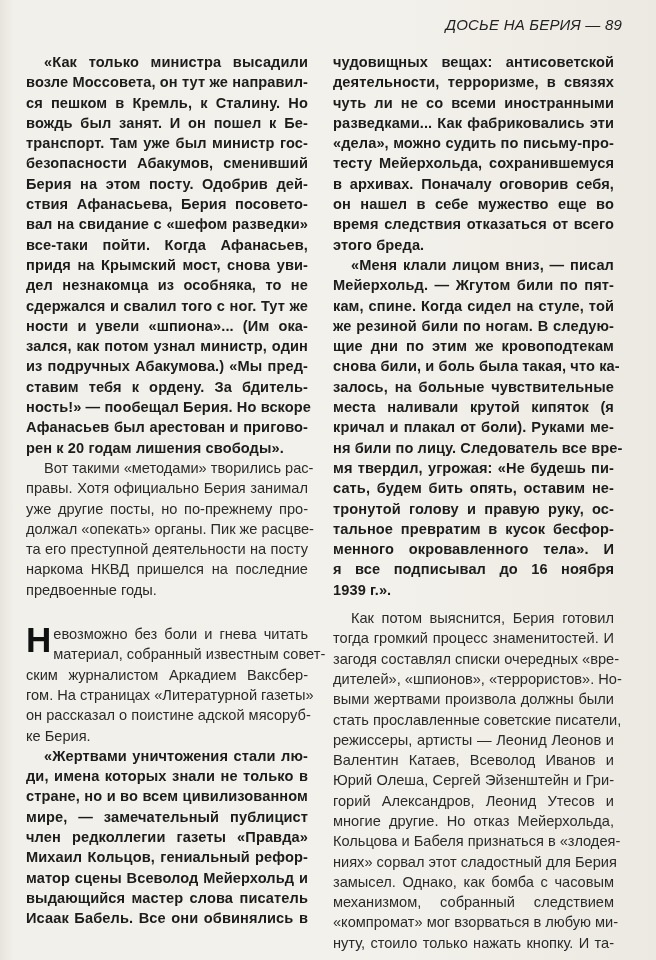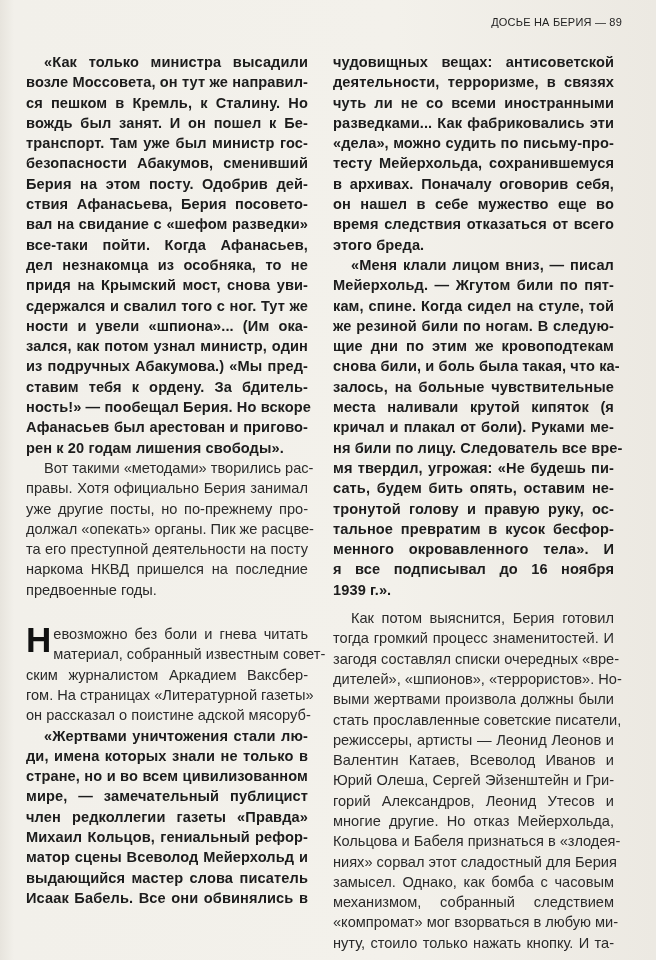--- a/index.html
+++ b/index.html
@@ -7,21 +7,21 @@
     width: 656px; height: 960px; overflow: hidden;
     background: #f1efe9;
     background-image: linear-gradient(90deg, #e7e4dd 0px, #f2f0ea 14px, #f3f1eb 60%, #ecE9e2 100%);
     font-family: "Liberation Sans", sans-serif;
     color: #1c1c1c;
     position: relative;
   }
   .header {
     position: absolute; top: 16px; right: 34px;
     font-family: "Liberation Sans", sans-serif;
-    font-size: 11px; color: #222;
+    font-style: italic; font-size: 15px; color: #222;
     letter-spacing: 0.2px;
   }
   .col {
     position: absolute; top: 52px;
     font-size: 14.6px; line-height: 20.3px;
     text-align: justify;
   }
   .col.left { left: 26px; width: 282px; }
   .col.right { left: 333px; width: 281px; }
   .line { display: block; text-align: justify; text-align-last: justify; white-space: nowrap; height: 20.3px; }
@@ -47,22 +47,22 @@
       <span class="line indent">«Как только министра высадили</span>
       <span class="line">возле Моссовета, он тут же направил-</span>
       <span class="line">ся пешком в Кремль, к Сталину. Но</span>
       <span class="line">вождь был занят. И он пошел к Бе-</span>
       <span class="line">транспорт. Там уже был министр гос-</span>
       <span class="line">безопасности Абакумов, сменивший</span>
       <span class="line">Берия на этом посту. Одобрив дей-</span>
       <span class="line">ствия Афанасьева, Берия посовето-</span>
       <span class="line">вал на свидание с «шефом разведки»</span>
       <span class="line">все-таки пойти. Когда Афанасьев,</span>
+      <span class="line">придя на Крымский мост, снова уви-</span>
       <span class="line">дел незнакомца из особняка, то не</span>
-      <span class="line">придя на Крымский мост, снова уви-</span>
       <span class="line">сдержался и свалил того с ног. Тут же</span>
       <span class="line">ности и увели «шпиона»... (Им ока-</span>
       <span class="line">зался, как потом узнал министр, один</span>
       <span class="line">из подручных Абакумова.) «Мы пред-</span>
       <span class="line">ставим тебя к ордену. За бдитель-</span>
       <span class="line">ность!» — пообещал Берия. Но вскоре</span>
       <span class="line">Афанасьев был арестован и пригово-</span>
       <span class="line last">рен к 20 годам лишения свободы».</span>
     </div>
   <div class="para light" id="l-p2">
@@ -77,20 +77,21 @@
   <span class="gap"></span>
   <span class="gap2"></span>
   <div class="para light">
     <span class="dropcap">Н</span>
     <span class="line">евозможно без боли и гнева читать</span>
     <div id="l-p3">
         <span class="line">материал, собранный известным совет-</span>
         <span class="line">ским журналистом Аркадием Ваксбер-</span>
         <span class="line">гом. На страницах «Литературной газеты»</span>
         <span class="line">он рассказал о поистине адской мясоруб-</span>
+        <span class="line last">ке Берия.</span>
       </div>
   </div>
   <div class="para bold" id="l-p4">
       <span class="line indent">«Жертвами уничтожения стали лю-</span>
       <span class="line">ди, имена которых знали не только в</span>
       <span class="line">стране, но и во всем цивилизованном</span>
       <span class="line">мире, — замечательный публицист</span>
       <span class="line">член редколлегии газеты «Правда»</span>
       <span class="line">Михаил Кольцов, гениальный рефор-</span>
       <span class="line">матор сцены Всеволод Мейерхольд и</span>

